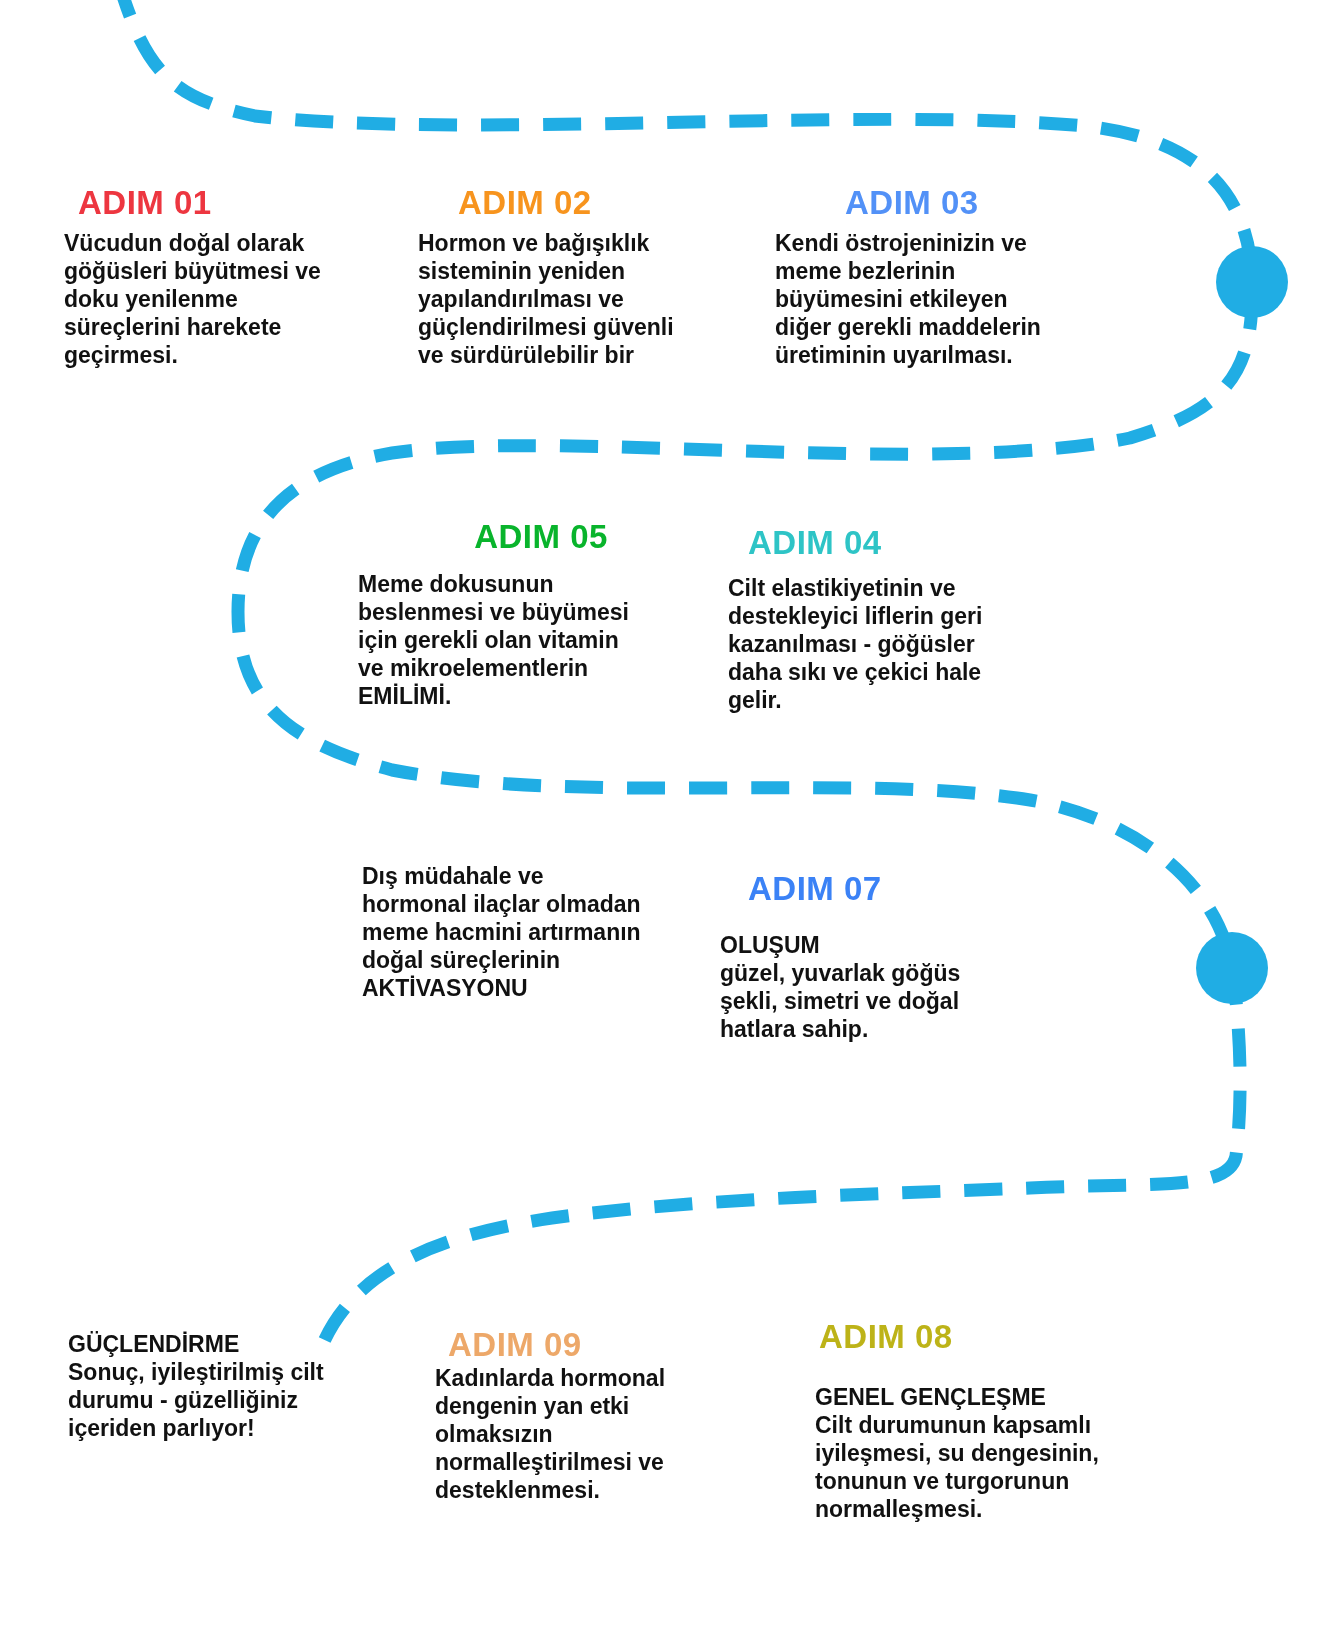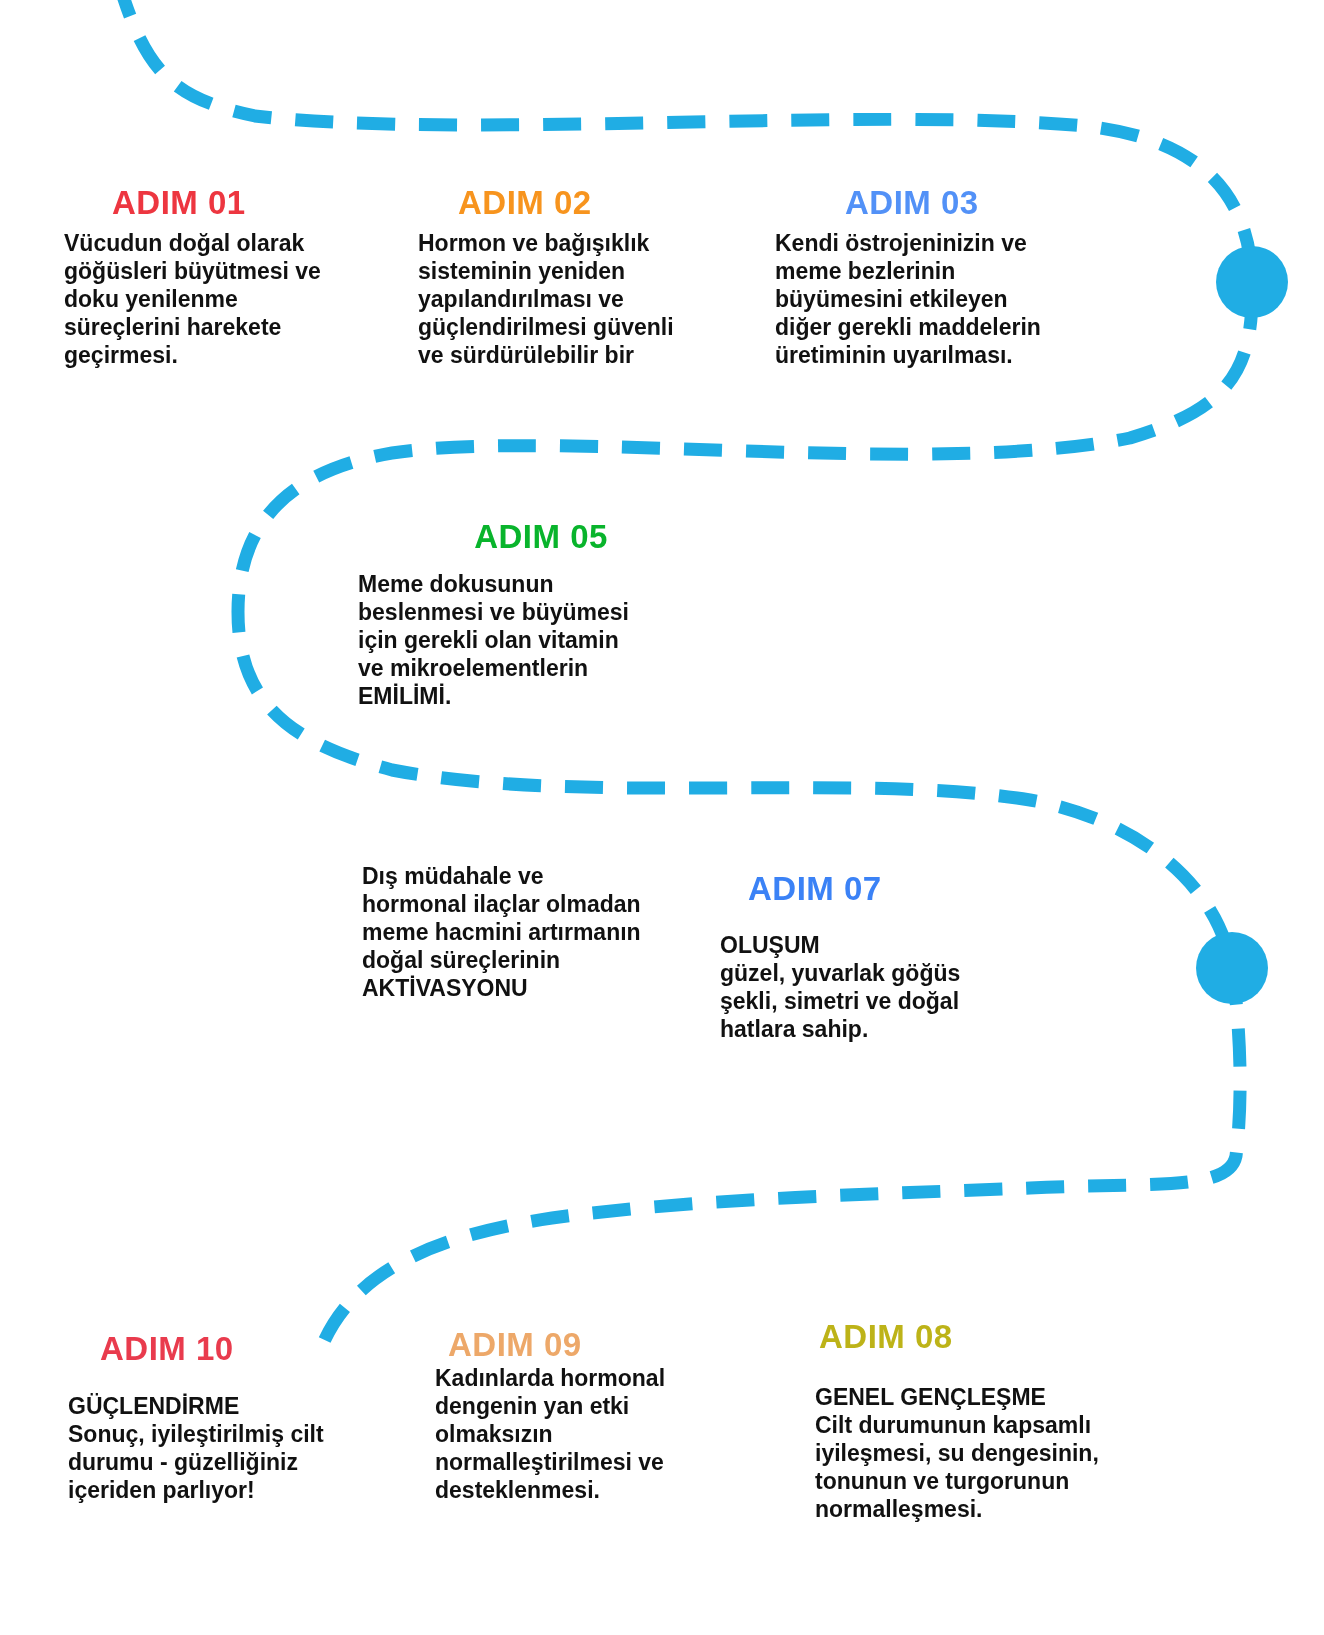--- a/index.html
+++ b/index.html
@@ -30,21 +30,21 @@
   .step-body{
     display:block;
     font-size:23px;
     font-weight:bold;
     color:#111111;
     line-height:28px;
     white-space:pre-line;
   }
   
   .step-01{left:64px;top:184px;width:352px;}
-  .step-01 .step-heading{margin-left:48px;margin-bottom:7px;}
+  .step-01 .step-heading{margin-left:14px;margin-bottom:7px;}
   .step-02{left:418px;top:184px;width:352px;}
   .step-02 .step-heading{margin-left:40px;margin-bottom:7px;}
   .step-03{left:775px;top:184px;width:400px;}
   .step-03 .step-heading{margin-left:70px;margin-bottom:7px;opacity:0.88;}
   .step-05{left:358px;top:518px;width:352px;}
   .step-05 .step-heading{margin-left:14px;margin-bottom:14px;text-align:center;}
   .step-04{left:728px;top:524px;width:380px;}
   .step-04 .step-heading{margin-left:20px;margin-bottom:12px;}
   .step-06{left:362px;top:862px;width:390px;}
   .step-06 .step-heading{margin-left:30px;margin-bottom:24px;}
@@ -110,39 +110,46 @@
 
   <div class="step step-05">
     <span class="step-heading" style="color: rgb(9, 180, 44);">ADIM 05</span>
     <span class="step-body">Meme dokusunun
 beslenmesi ve büyümesi
 için gerekli olan vitamin
 ve mikroelementlerin
 EMİLİMİ.</span>
   </div>
 
+  <div class="step step-04">
+    <span class="step-heading" style="color: rgb(46, 196, 198);">ADIM 04</span>
+    <span class="step-body">Cilt elastikiyetinin ve
+destekleyici liflerin geri
+kazanılması - göğüsler
+daha sıkı ve çekici hale
+gelir.</span>
+  </div>
 
   <div class="step step-06">
     <span class="step-body">Dış müdahale ve
 hormonal ilaçlar olmadan
 meme hacmini artırmanın
 doğal süreçlerinin
 AKTİVASYONU</span>
   </div>
 
   <div class="step step-07">
     <span class="step-heading" style="color: #3b82f6;">ADIM 07</span>
     <span class="step-body">OLUŞUM
 güzel, yuvarlak göğüs
 şekli, simetri ve doğal
 hatlara sahip.</span>
   </div>
 
   <div class="step step-10">
-    <span class="step-heading" style="color: rgb(233, 59, 77);">ADIM 10</span>
     <span class="step-body">GÜÇLENDİRME
 Sonuç, iyileştirilmiş cilt
 durumu - güzelliğiniz
 içeriden parlıyor!</span>
   </div>
 
   <div class="step step-09">
     <span class="step-heading" style="color: rgb(237, 168, 105);">ADIM 09</span>
     <span class="step-body">Kadınlarda hormonal
 dengenin yan etki

